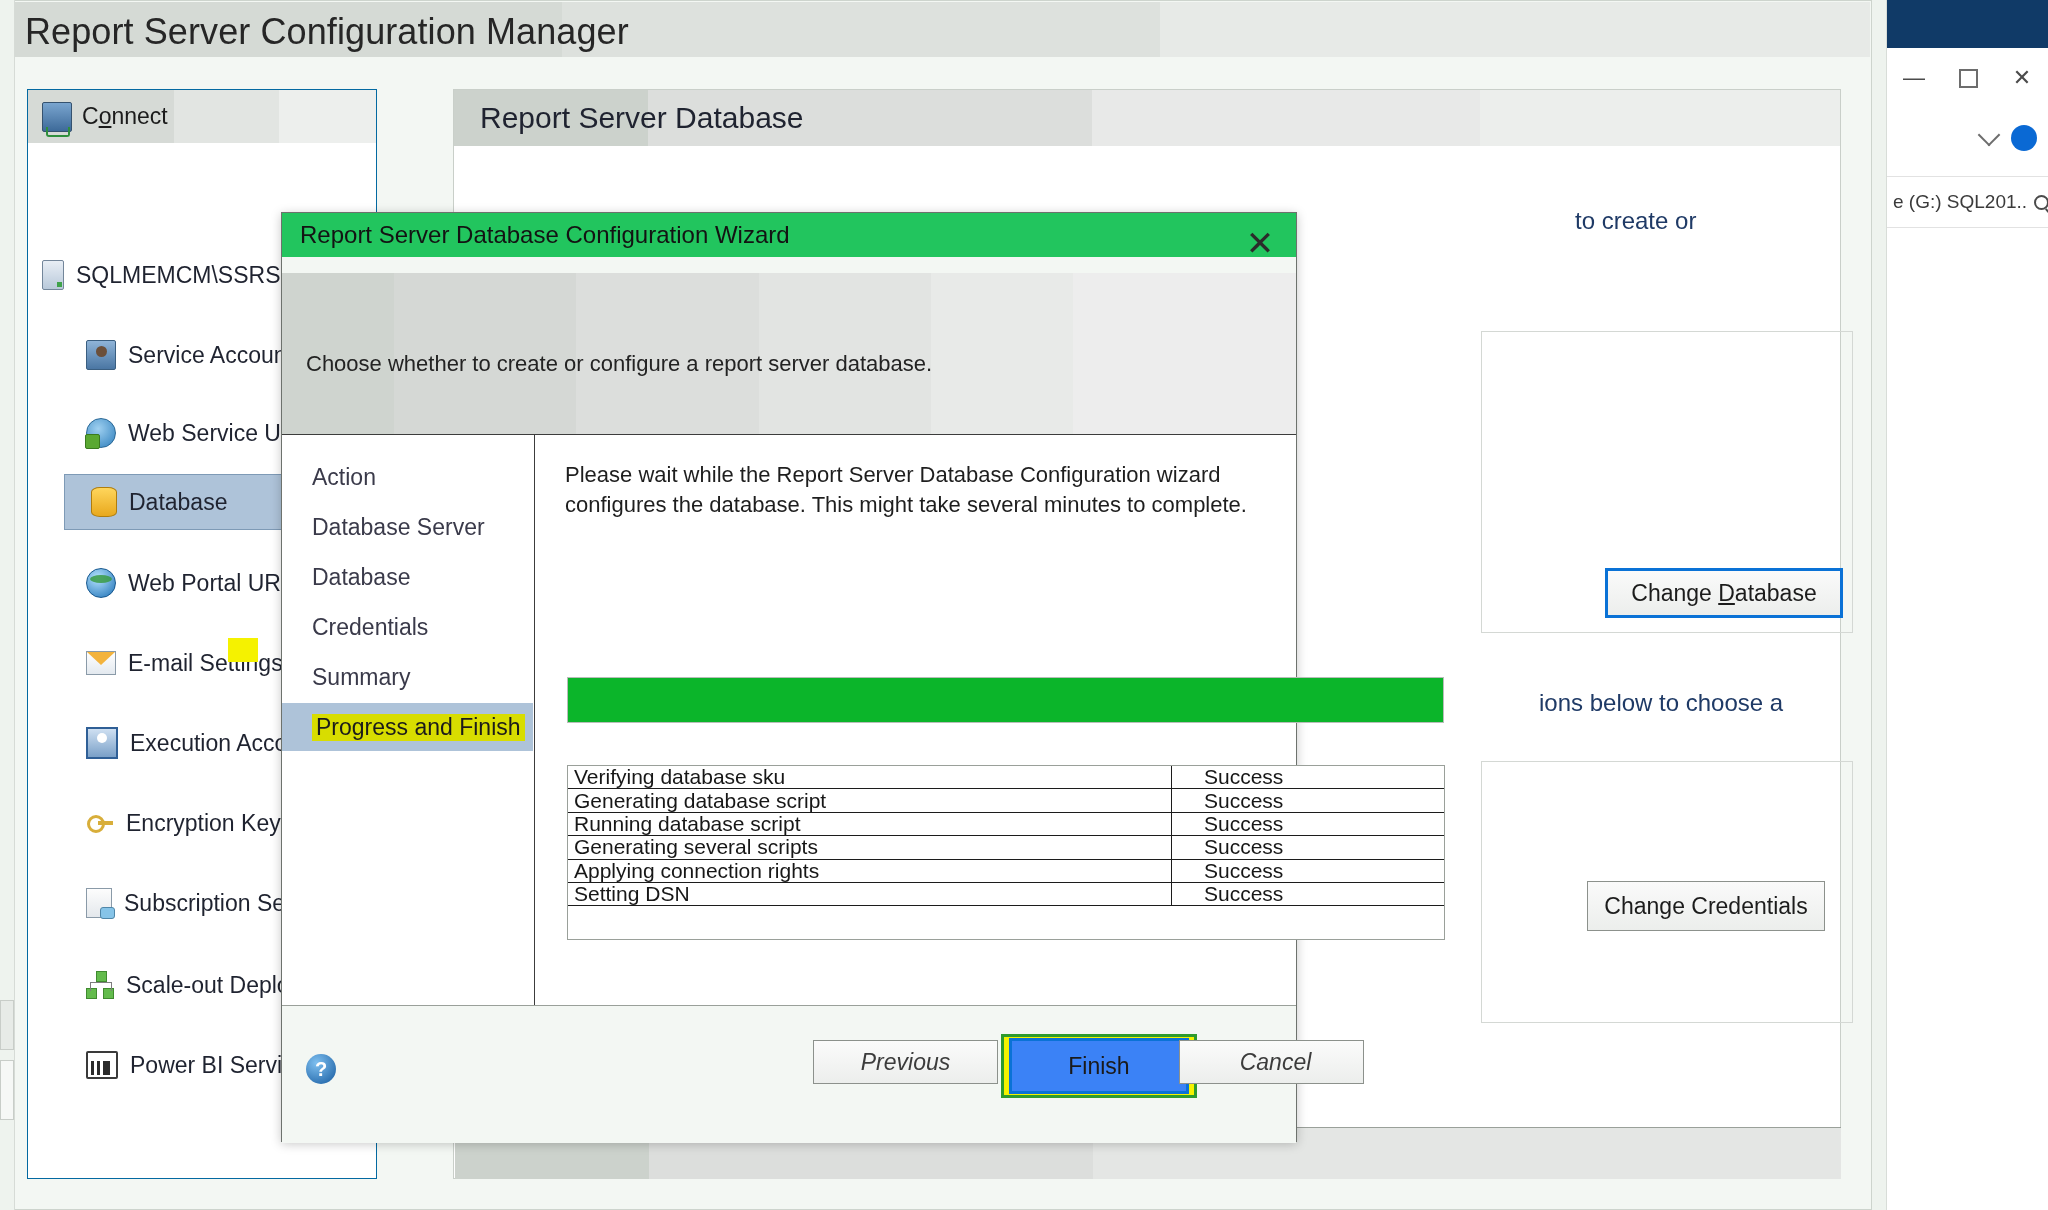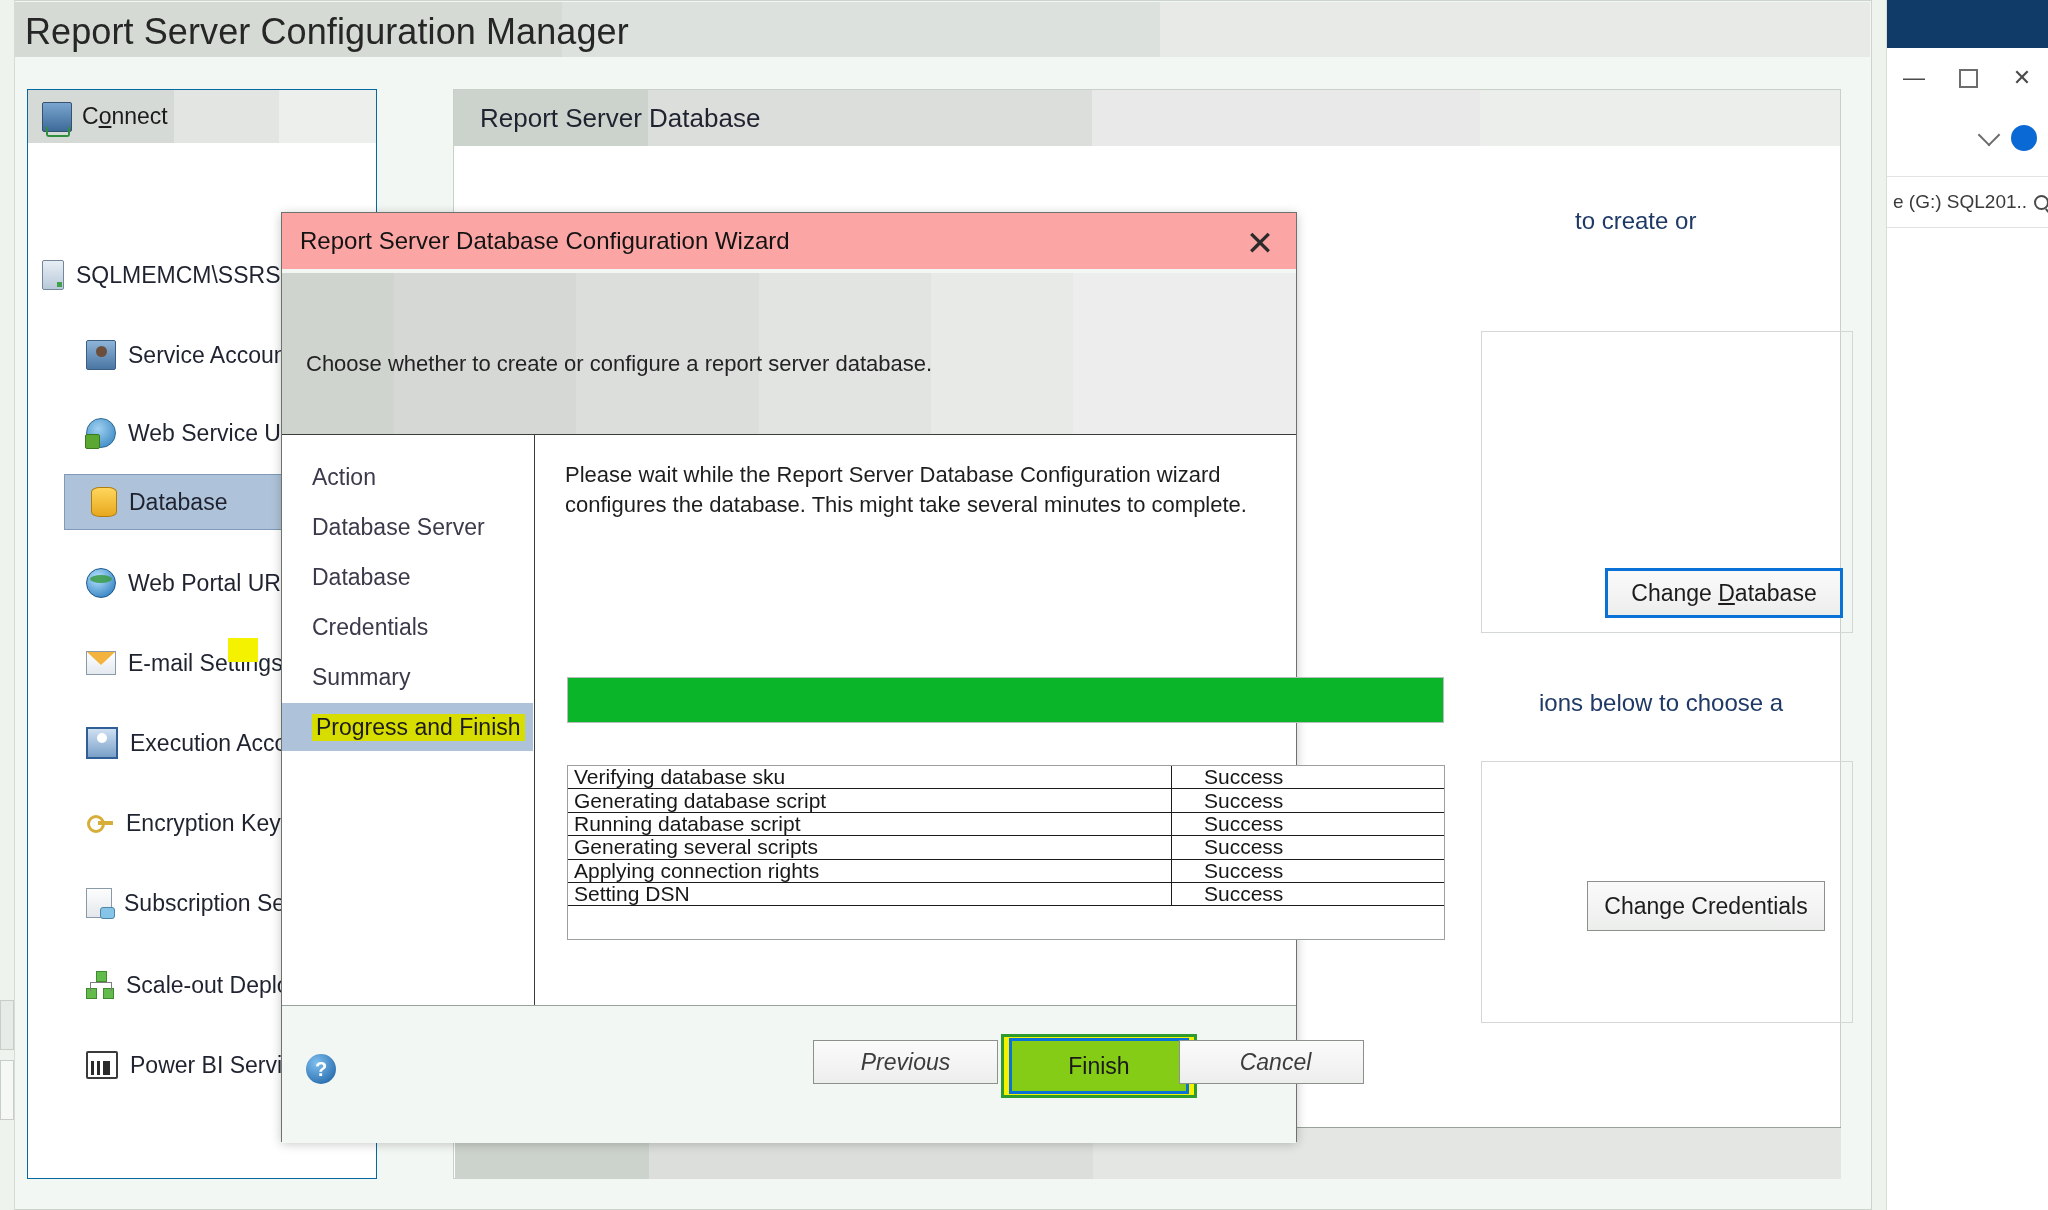--- a/index.html
+++ b/index.html
@@ -141,21 +141,21 @@
   
   #content-pane{
     left:452px;top:88px;width:1388px;height:1090px;
     background:#ffffff;border:1px solid #c9cfc9;box-sizing:border-box;
   }
   #content-header{
     left:0;top:0;width:1386px;height:56px;
     background:linear-gradient(90deg,#ccd2cc 0%,#ccd2cc 14%,#dcdedc 14%,#dcdedc 46%,#e8e9e8 46%,#e8e9e8 74%,#eceeec 74%,#eceeec 100%);
     display:flex;align-items:center;padding-left:26px;box-sizing:border-box;
   }
-  #content-header .lbl{font-size:26px;color:#1f2330;}
+  #content-header .lbl{font-size:30px;color:#1f2330;}
   #content-desc-1{left:1574px;top:206px;font-size:24px;color:#1f3a66;white-space:nowrap;}
   #content-desc-2{left:1538px;top:688px;font-size:24px;color:#1f3a66;white-space:nowrap;}
   #group-box-1{left:1480px;top:330px;width:370px;height:300px;border:1px solid #d4d8d4;}
   #group-box-2{left:1480px;top:760px;width:370px;height:260px;border:1px solid #d4d8d4;}
   #btn-change-database{
     left:1604px;top:567px;width:238px;height:50px;
     background:linear-gradient(#fafafa,#eceeec);
     border:3px solid #0a72d6;box-sizing:border-box;
     display:flex;align-items:center;justify-content:center;
     font-size:23px;color:#1c1c1c;
@@ -177,21 +177,21 @@
   #results-header .lbl{font-size:26px;color:#1f2330;position:relative;top:-12px;}
 
   
   #wizard{
     left:281px;top:212px;width:1016px;height:930px;
     background:#f3f7f3;
     border:1px solid #6d726d;box-sizing:border-box;
     box-shadow:0 2px 10px rgba(0,0,0,.22);
   }
   #wizard-titlebar{
-    left:0;top:0;width:1014px;height:56px;background:#fca5a5;
+    left:0;top:0;width:1014px;height:44px;background:#22c55e;
     display:flex;align-items:center;
   }
   #wizard-title{font-size:24px;color:#131313;padding-left:18px;}
   #wizard-close{
     position:absolute;right:6px;top:6px;width:60px;height:48px;
     display:flex;align-items:center;justify-content:center;
     font-size:34px;color:#2b2b2b;line-height:1;
   }
   #wizard-banner{
     left:0;top:60px;width:1014px;height:161px;
@@ -255,21 +255,21 @@
     position:absolute;top:34px;width:185px;height:44px;
     background:linear-gradient(#fbfbfb,#eceeec);
     border:1px solid #8c918c;box-sizing:border-box;
     display:flex;align-items:center;justify-content:center;
     font-size:23px;color:#3c3c3c;font-style:italic;
   }
   #btn-previous{left:531px;}
   #btn-cancel{left:897px;padding-left:8px;}
   #btn-finish{
     left:727px;top:32px;width:180px;height:56px;
-    background:#84cc16;
+    background:#3b82f6;
     border:3px solid #0a72d6;box-sizing:border-box;
     display:flex;align-items:center;justify-content:center;
     font-size:23px;color:#1a1a1a;
   }
   #btn-finish-hl{
     left:719px;top:28px;width:196px;height:64px;background:#f5f200;
     border:3px solid #2e9b2e;box-sizing:border-box;
   }
 
   

